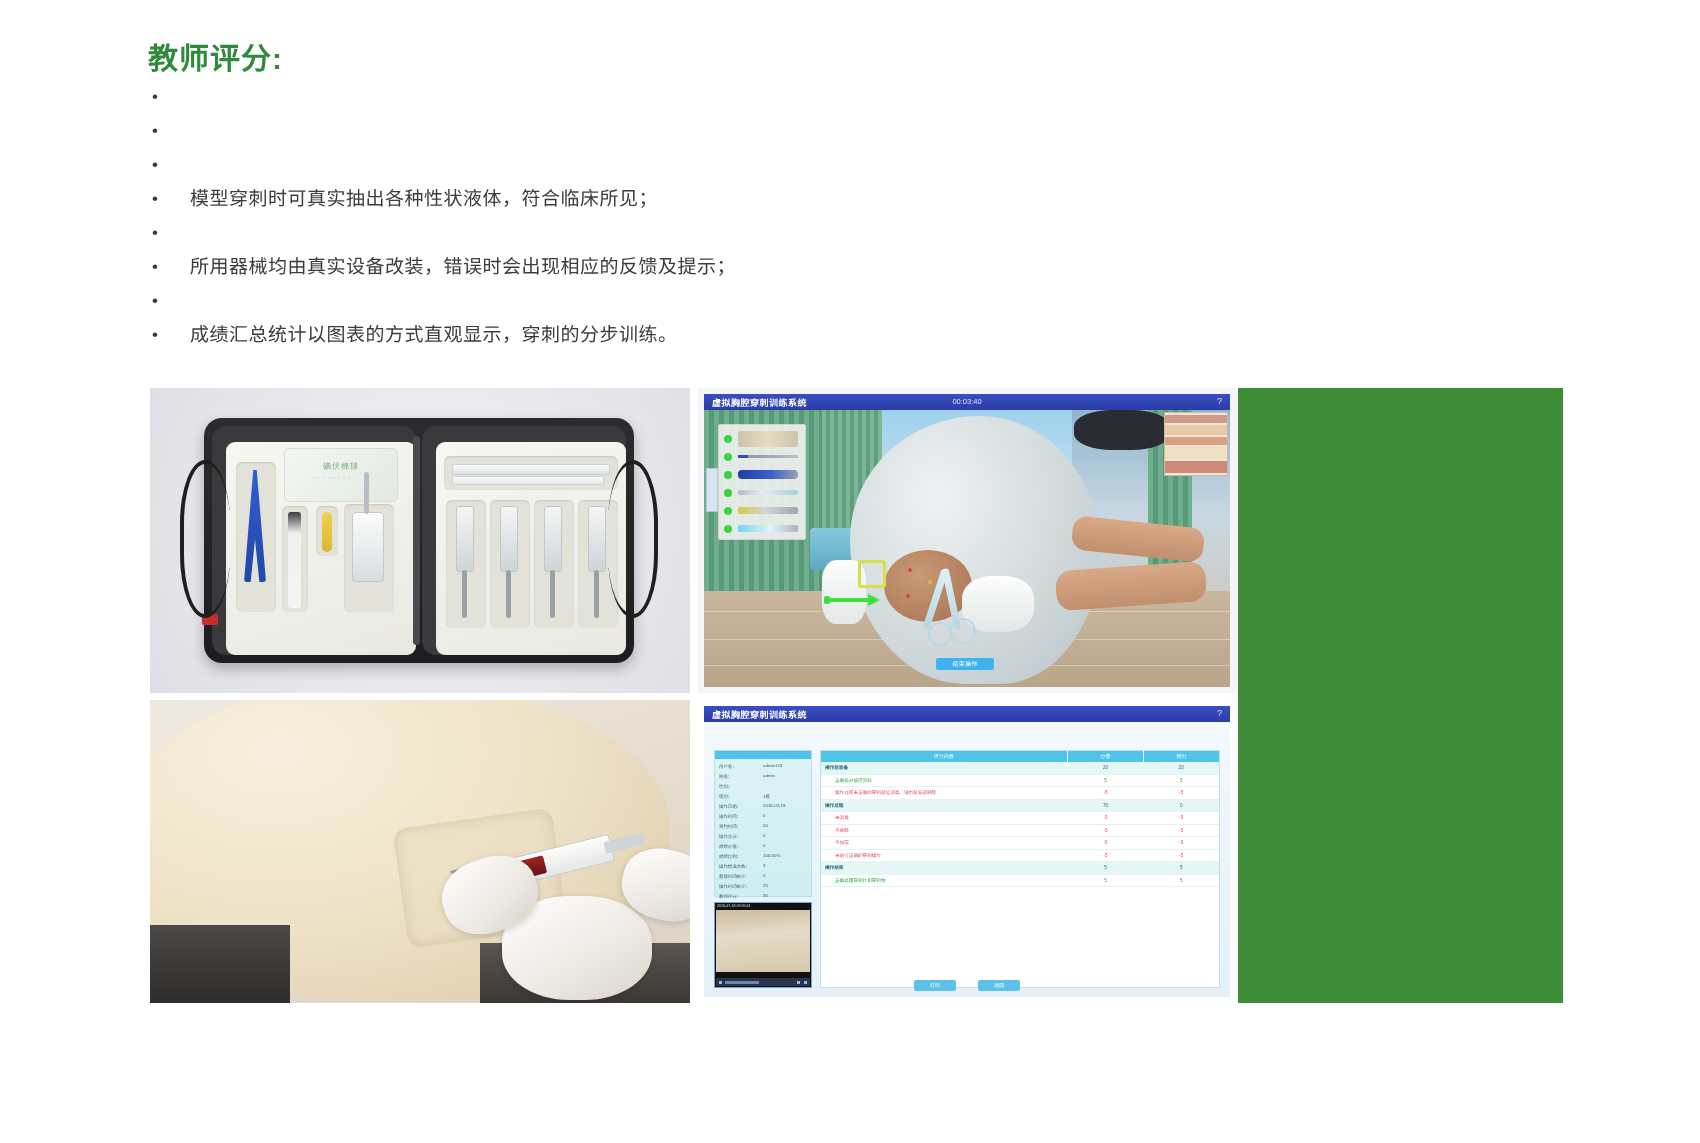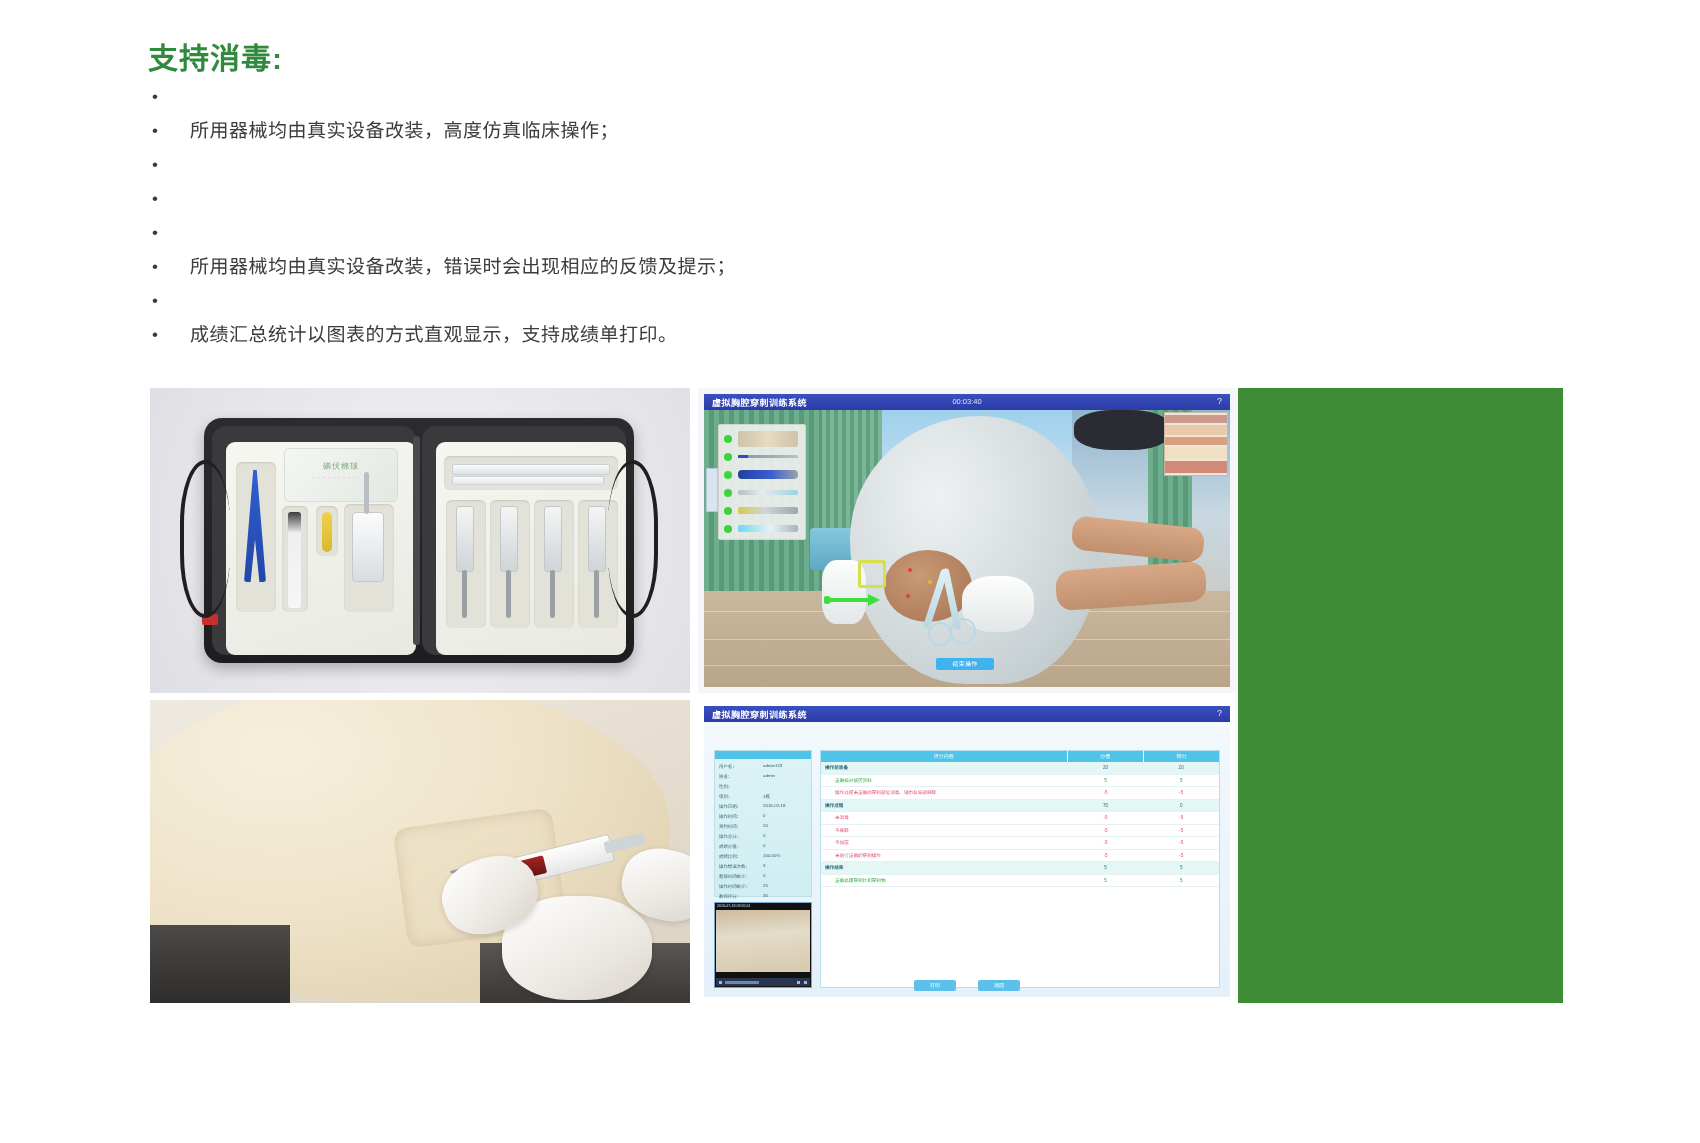--- a/index.html
+++ b/index.html
@@ -136,49 +136,49 @@
   .tr.bad .c1,.tr.bad .c2,.tr.bad .c3{color:#e24b6a;}
   .tr.bad .c1{padding-left:14px;}
   .rep-btns{position:absolute;left:0;right:0;bottom:6px;display:flex;justify-content:center;gap:22px;}
   .rep-btn{width:42px;height:11px;border-radius:2px;background:#5bc0ea;color:#fff;font-size:5px;line-height:11px;text-align:center;}
 </style>
 </head>
 <body>
 
 <div class="green-block"></div>
 
-<div class="heading">支持消毒:</div>
+<div class="heading">教师评分:</div>
 
 <div class="bullets">
   <div class="bullet-row">
     <span class="bullet-dot">•</span>
   </div>
   <div class="bullet-row">
     <span class="bullet-dot">•</span>
-    <span class="bullet-text">所用器械均由真实设备改装，高度仿真临床操作；</span>
-  </div>
-  <div class="bullet-row">
-    <span class="bullet-dot">•</span>
-  </div>
-  <div class="bullet-row">
-    <span class="bullet-dot">•</span>
+  </div>
+  <div class="bullet-row">
+    <span class="bullet-dot">•</span>
+  </div>
+  <div class="bullet-row">
+    <span class="bullet-dot">•</span>
+    <span class="bullet-text">模型穿刺时可真实抽出各种性状液体，符合临床所见；</span>
   </div>
   <div class="bullet-row">
     <span class="bullet-dot">•</span>
   </div>
   <div class="bullet-row">
     <span class="bullet-dot">•</span>
     <span class="bullet-text">所用器械均由真实设备改装，错误时会出现相应的反馈及提示；</span>
   </div>
   <div class="bullet-row">
     <span class="bullet-dot">•</span>
   </div>
   <div class="bullet-row">
     <span class="bullet-dot">•</span>
-    <span class="bullet-text">成绩汇总统计以图表的方式直观显示，支持成绩单打印。</span>
+    <span class="bullet-text">成绩汇总统计以图表的方式直观显示，穿刺的分步训练。</span>
   </div>
 </div>
 
 <div class="panel p-case">
   <div class="case-bg"></div>
   <div class="case-shell">
     <div class="case-lid">
       <div class="tray tray-l">
         <div class="pkt" style="left:58px;top:6px;width:112px;height:52px;"></div>
         <div class="pkt-txt" style="left:84px;top:18px;">碘伏棉球</div>

